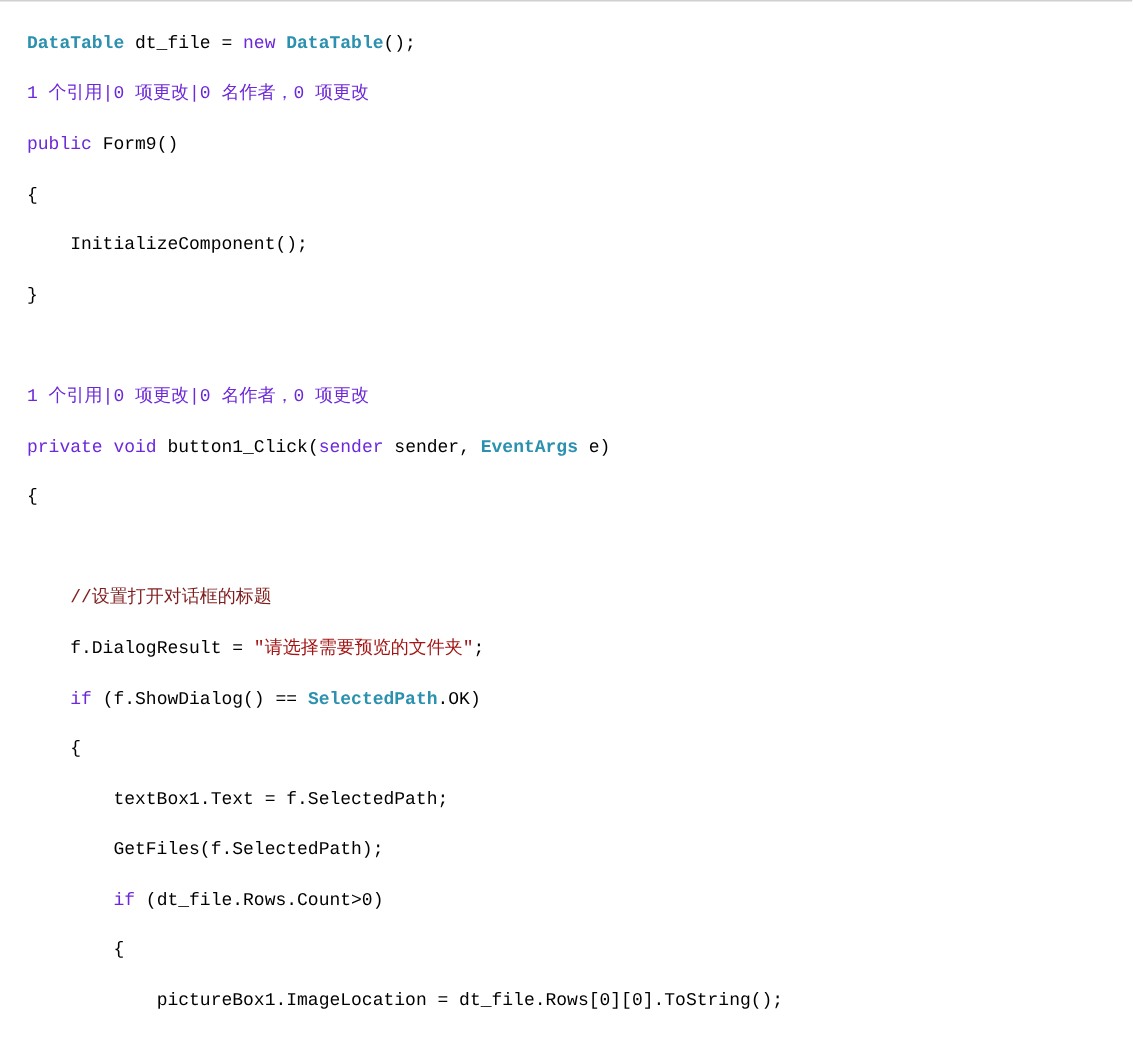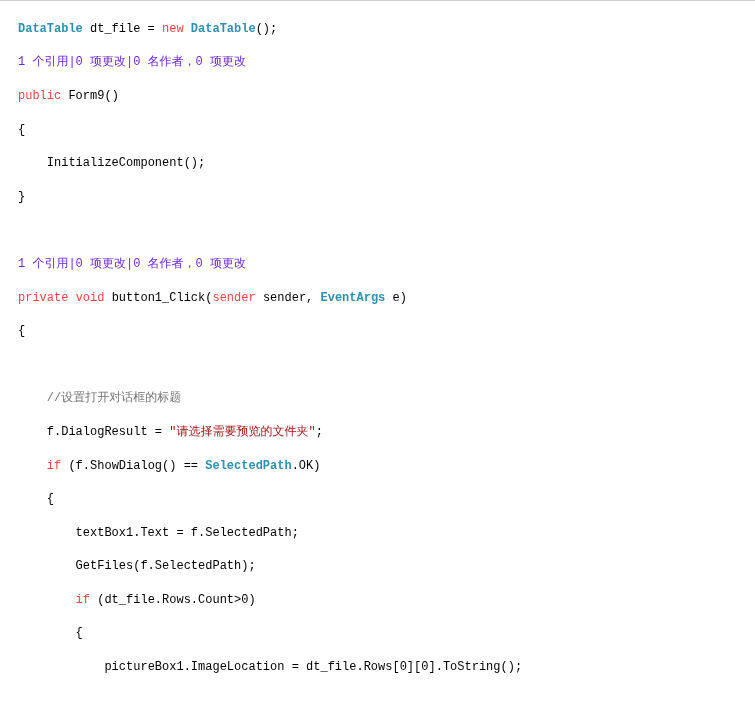--- a/index.html
+++ b/index.html
@@ -13,24 +13,24 @@
     width: 755px;
   }
   .top-border {
     border-top: 1px solid #d0d0d0;
     height: 1px;
   }
   .editor {
     padding: 2px 0 2px 18px;
     white-space: pre;
   }
-  .kw { color: #ef4444; }
+  .kw { color: #6d28d9; }
   .type { color: #2b91af; font-weight: bold; }
   .str { color: #a31515; }
-  .comment { color: #737373; }
+  .comment { color: #7f1d1d; }
   .codelens { color: #6d28d9; }
   .plain { color: #000000; }
   .line { display: block; min-height: 16px; }
 </style>
 </head>
 <body>
 
 <div class="top-border"></div>
 
 <div class="editor">

